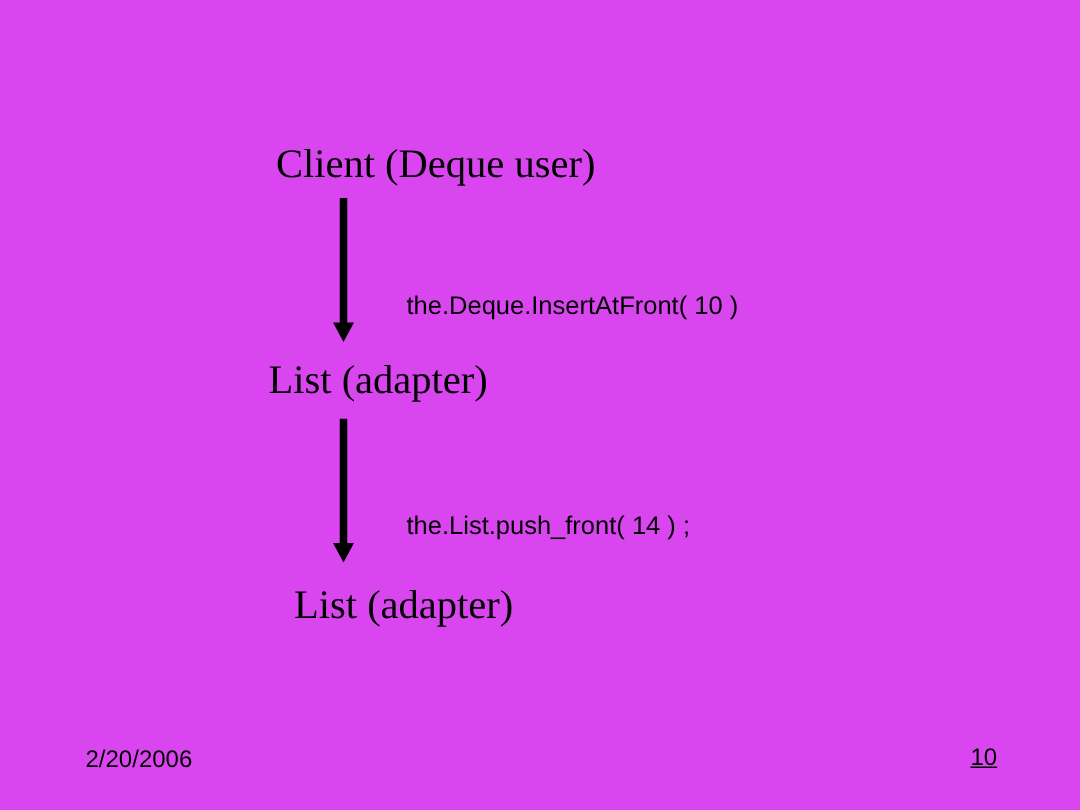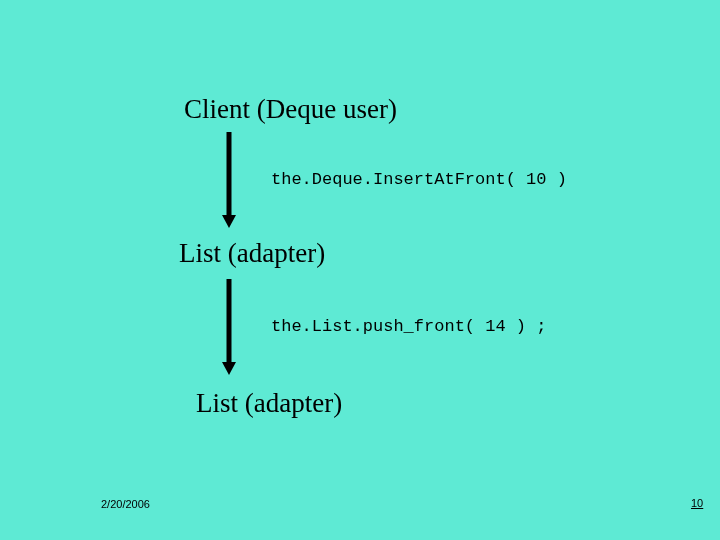--- a/index.html
+++ b/index.html
@@ -16,21 +16,21 @@
     font-family: "Liberation Serif", "DejaVu Serif", serif;
     color: #000000;
     -webkit-font-smoothing: antialiased;
   }
 
   .slide {
     position: absolute;
     inset: 0;
     width: 720px;
     height: 540px;
-    background: #5eead4;
+    background: #d946ef;
   }
 
   
   .node {
     position: absolute;
     white-space: nowrap;
     font-family: "Liberation Serif", "DejaVu Serif", serif;
     font-size: 27px;
     font-weight: 400;
     line-height: 1;
@@ -38,48 +38,48 @@
     letter-spacing: 0px;
   }
   .node-client  { left: 184px; top: 96px;  }
   .node-deque   { left: 179px; top: 240px; }
   .node-list    { left: 196px; top: 390px; }
 
   
   .call-label {
     position: absolute;
     white-space: nowrap;
-    font-family: Liberation Mono, monospace;
+    font-family: Liberation Sans, sans-serif;
     font-size: 17px;
     font-weight: 400;
     line-height: 1;
     color: #000000;
+    margin-top: 24px;
   }
   .label-one { left: 271px; top: 171px; }
   .label-two { left: 271px; top: 318px; }
 
   
   .arrow {
     position: absolute;
     width: 16px;
   }
   .arrow svg { display: block; }
   .arrow-one { left: 221px; top: 132px; height: 97px; }
   .arrow-two { left: 221px; top: 279px; height: 97px; }
 
   
   .footer-text {
     position: absolute;
     font-family: "Liberation Sans", "DejaVu Sans", sans-serif;
-    font-size: 11px;
+    font-size: 16px;
     font-weight: 400;
     line-height: 1;
     color: #000000;
     white-space: nowrap;
-    margin-left: 44px;
   }
   .footer-date { left: 57px;  top: 499px; }
   .footer-page { left: 647px; top: 498px; text-decoration: underline; }
 </style>
 </head>
 <body>
 
 <div class="slide">
 
   <div class="node node-client">Client (Deque user)</div>

